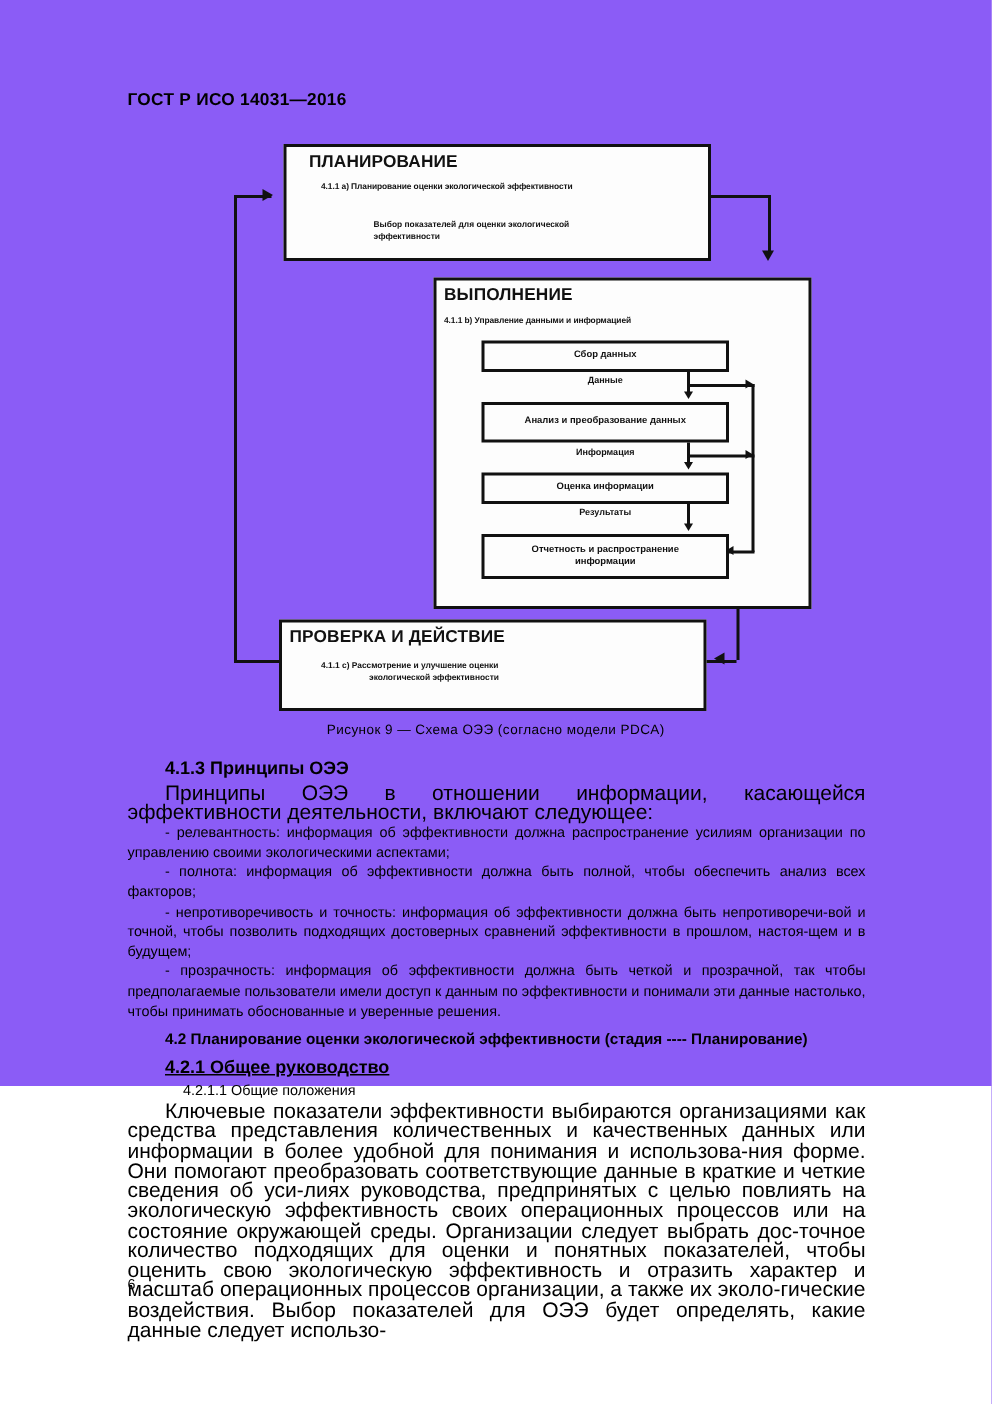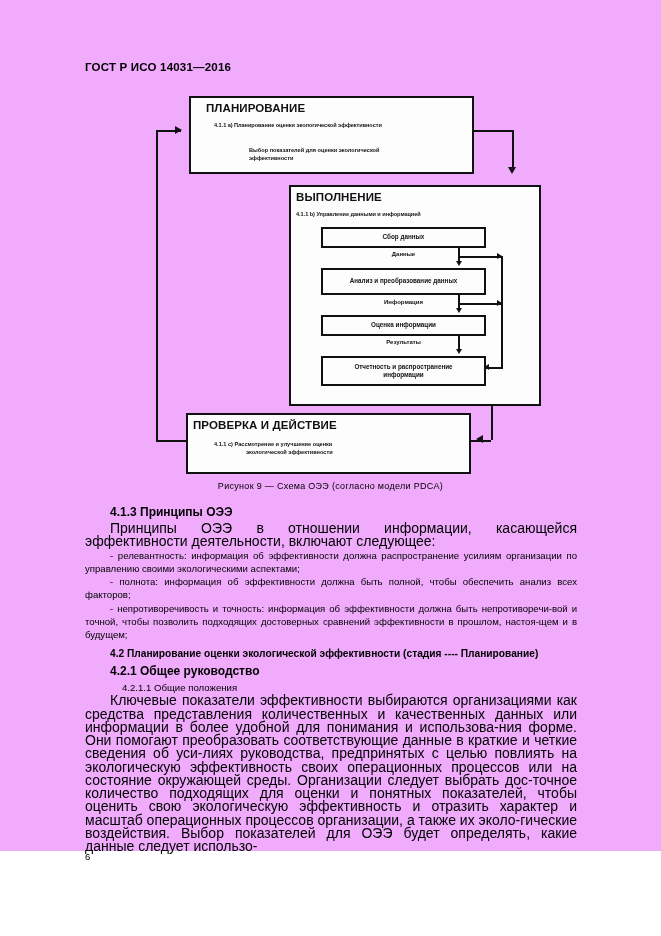--- a/index.html
+++ b/index.html
@@ -9,22 +9,22 @@
     height: 936px;
     background: #ffffff;
     font-family: "Liberation Sans", sans-serif;
     color: #000000;
     position: relative;
     overflow: hidden;
   }
   .page {
     position: absolute;
     left: 0; top: 0;
-    width: 661px; height: 851px;
-    background: #f0abfc;
+    width: 661px; height: 724px;
+    background: #8b5cf6;
   }
   .header {
     position: absolute;
     left: 85px; top: 61px;
     font-size: 11.5px;
     font-weight: bold;
     letter-spacing: 0.2px;
   }
 
   
@@ -262,21 +262,22 @@
   </div>
 
   <div class="figcaption">Рисунок 9 — Схема ОЭЭ (согласно модели PDCA)</div>
 
   <div class="content">
     <div class="h3">4.1.3  Принципы ОЭЭ</div>
     <p class="body">Принципы ОЭЭ в отношении информации, касающейся эффективности деятельности, включают следующее:</p>
     <p class="bullet">-  релевантность: информация об эффективности должна распространение усилиям организации по управлению своими экологическими аспектами;</p>
     <p class="bullet">-  полнота: информация об эффективности должна быть полной, чтобы обеспечить анализ всех факторов;</p>
     <p class="bullet">-  непротиворечивость и точность: информация об эффективности должна быть непротиворечи-вой и точной, чтобы позволить подходящих достоверных сравнений эффективности в прошлом, настоя-щем и в будущем;</p>
+    <p class="bullet">-  прозрачность: информация об эффективности должна быть четкой и прозрачной, так чтобы предполагаемые пользователи имели доступ к данным по эффективности и понимали эти данные настолько, чтобы принимать обоснованные и уверенные решения.</p>
     <div class="h2s">4.2  Планирование оценки экологической эффективности (стадия ---- Планирование)</div>
-    <div class="h3" style="margin-top:5px;">4.2.1  Общее руководство</div>
+    <div class="h3" style="margin-top:5px;text-decoration:underline;">4.2.1  Общее руководство</div>
     <div class="h4">4.2.1.1  Общие положения</div>
     <p class="body">Ключевые показатели эффективности выбираются организациями как средства представления количественных и качественных данных или информации в более удобной для понимания и использова-ния форме. Они помогают преобразовать соответствующие данные в краткие и четкие сведения об уси-лиях руководства, предпринятых с целью повлиять на экологическую эффективность своих операционных процессов или на состояние окружающей среды. Организации следует выбрать дос-точное количество подходящих для оценки и понятных показателей, чтобы оценить свою экологическую эффективность и отразить характер и масштаб операционных процессов организации, а также их эколо-гические воздействия. Выбор показателей для ОЭЭ будет определять, какие данные следует использо-</p>
   </div>
 
   <div class="pagenum">6</div>
 
 </div>
 
 </body></html>

